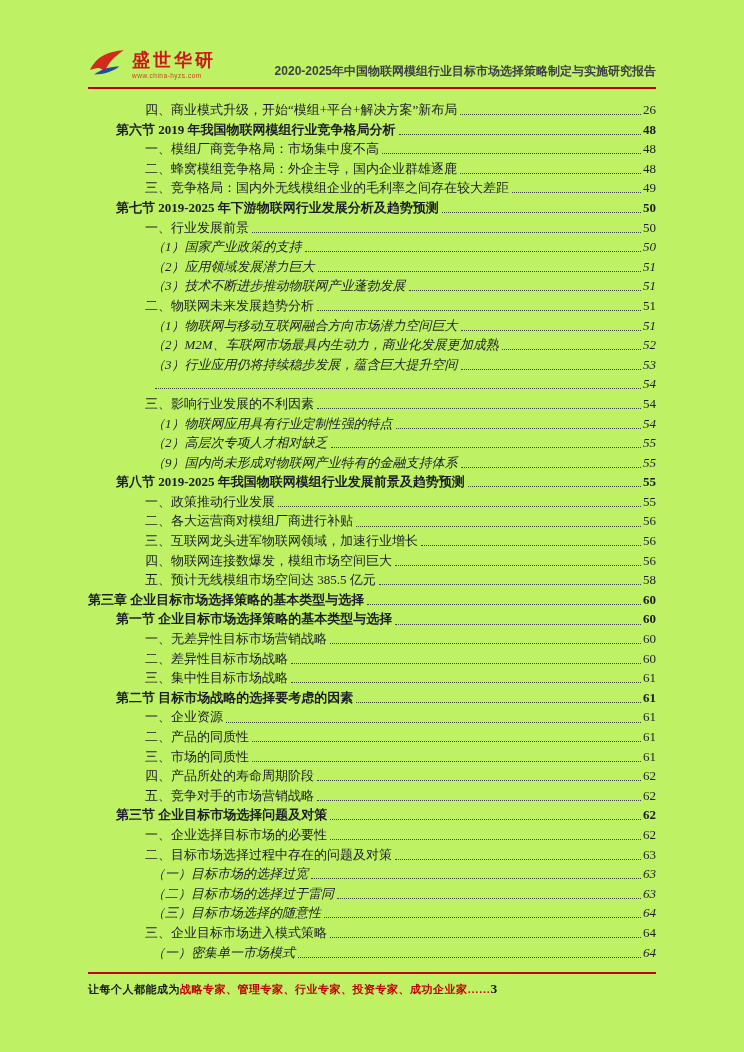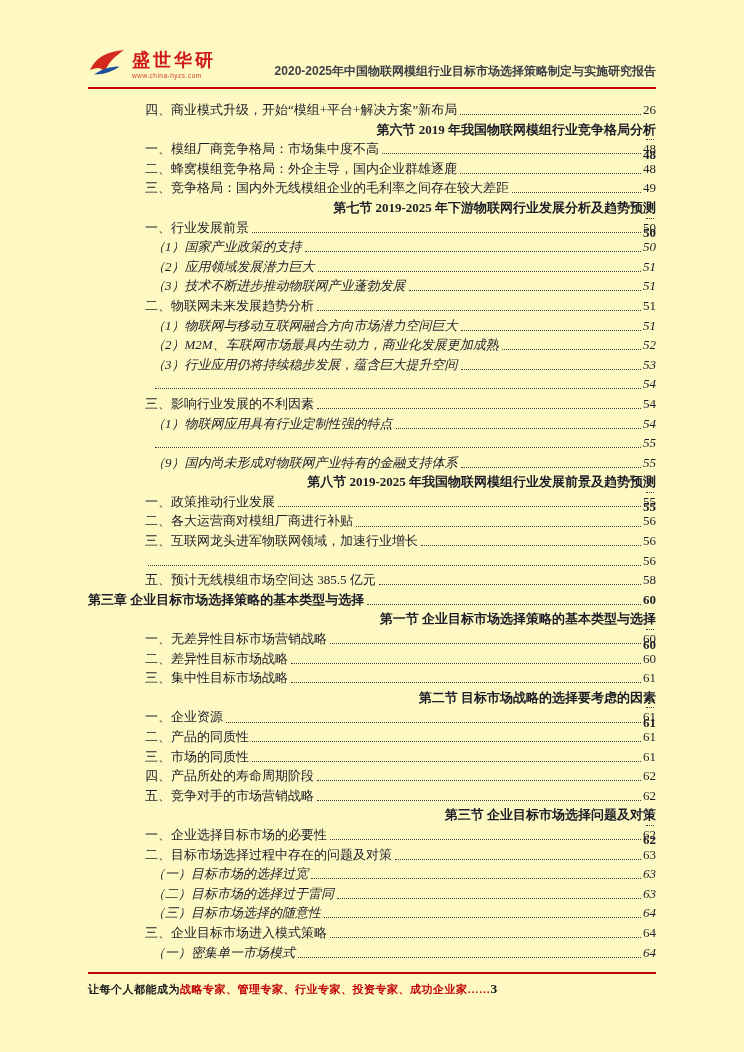--- a/index.html
+++ b/index.html
@@ -6,21 +6,21 @@
   html, body { background: #ffffff; }
   body {
     width: 744px; height: 1052px;
     font-family: "Liberation Serif", "DejaVu Serif", serif;
     color: #1c1c26;
     overflow: hidden;
   }
   .page {
     position: relative;
     width: 744px; height: 1052px;
-    background: #fef9c3;
+    background: #bef264;
   }
 
   
   .header {
     position: absolute; left: 88px; right: 88px; top: 48px;
     display: flex; justify-content: space-between; align-items: flex-end;
     border-bottom: 2.5px solid #c00000;
     padding-bottom: 5px;
   }
   .logo { display: flex; align-items: center; gap: 6px; }
@@ -53,21 +53,21 @@
   .entry .t { flex: 0 0 auto; }
   .entry .leader {
     flex: 1 1 auto; min-width: 8px;
     border-bottom: 1.6px dotted #3c3c46;
     align-self: flex-end;
     margin: 0 2px 4.5px 3px;
     height: 0;
   }
   .entry .p { flex: 0 0 auto; }
   .lvl0 { padding-left: 0; }
-  .lvl1 { padding-left: 28px; flex-direction: column; }
+  .lvl1 { padding-left: 28px; }
   .lvl2 { padding-left: 57px; }
   .lvl3 { padding-left: 64px; font-style: italic; }
 
   
   .footer {
     position: absolute; left: 88px; right: 88px; top: 972px;
     border-top: 2.5px solid #c00000;
     padding-top: 7px;
     display: flex; justify-content: flex-start; align-items: baseline;
   }
@@ -176,20 +176,21 @@
         <span class="t">三、影响行业发展的不利因素</span>
         <span class="leader"></span>
         <span class="p">54</span>
       </div>
       <div class="entry lvl3">
         <span class="t">（1）物联网应用具有行业定制性强的特点</span>
         <span class="leader"></span>
         <span class="p">54</span>
       </div>
       <div class="entry lvl3">
+        <span class="t">（2）高层次专项人才相对缺乏</span>
         <span class="leader"></span>
         <span class="p">55</span>
       </div>
       <div class="entry lvl3">
         <span class="t">（9）国内尚未形成对物联网产业特有的金融支持体系</span>
         <span class="leader"></span>
         <span class="p">55</span>
       </div>
       <div class="entry lvl1 bold">
         <span class="t">第八节 2019-2025 年我国物联网模组行业发展前景及趋势预测</span>
@@ -205,20 +206,21 @@
         <span class="t">二、各大运营商对模组厂商进行补贴</span>
         <span class="leader"></span>
         <span class="p">56</span>
       </div>
       <div class="entry lvl2">
         <span class="t">三、互联网龙头进军物联网领域，加速行业增长</span>
         <span class="leader"></span>
         <span class="p">56</span>
       </div>
       <div class="entry lvl2">
+        <span class="t">四、物联网连接数爆发，模组市场空间巨大</span>
         <span class="leader"></span>
         <span class="p">56</span>
       </div>
       <div class="entry lvl2">
         <span class="t">五、预计无线模组市场空间达 385.5 亿元</span>
         <span class="leader"></span>
         <span class="p">58</span>
       </div>
       <div class="entry lvl0 bold">
         <span class="t">第三章 企业目标市场选择策略的基本类型与选择</span>

